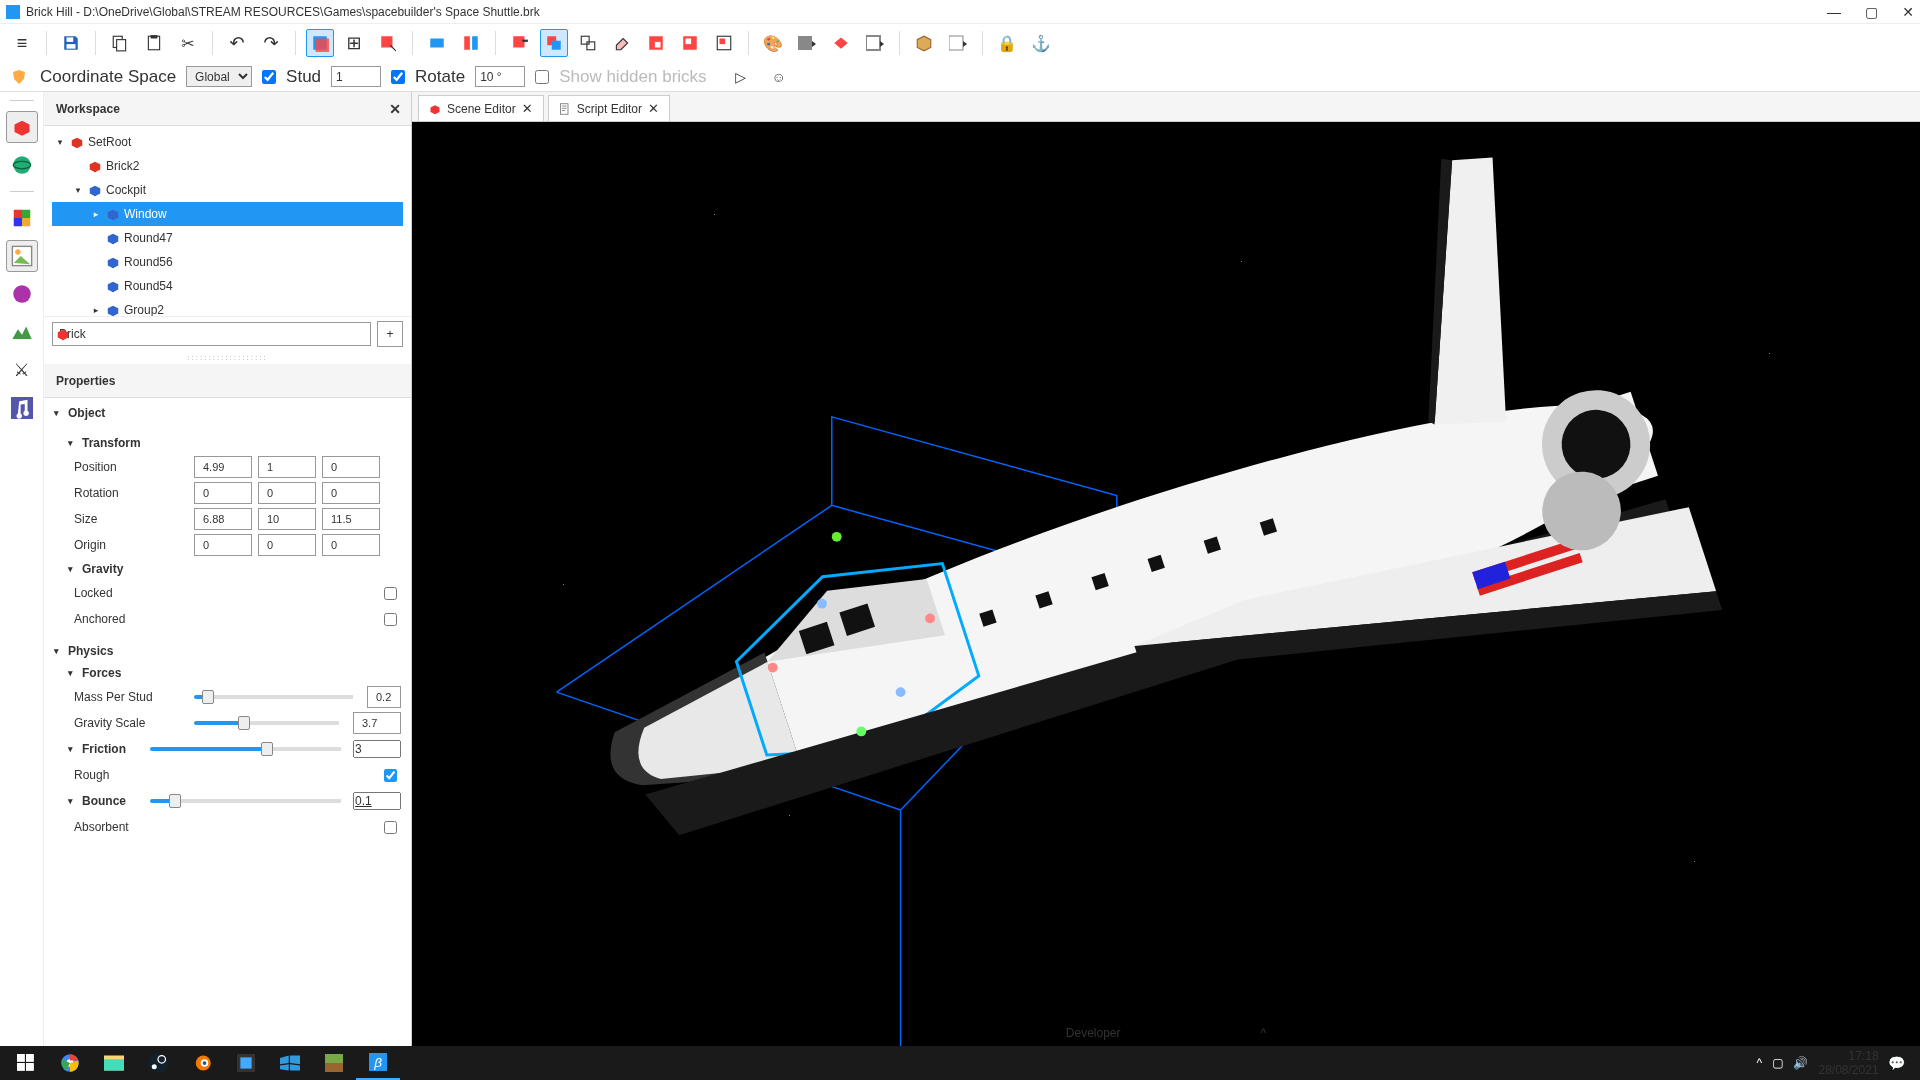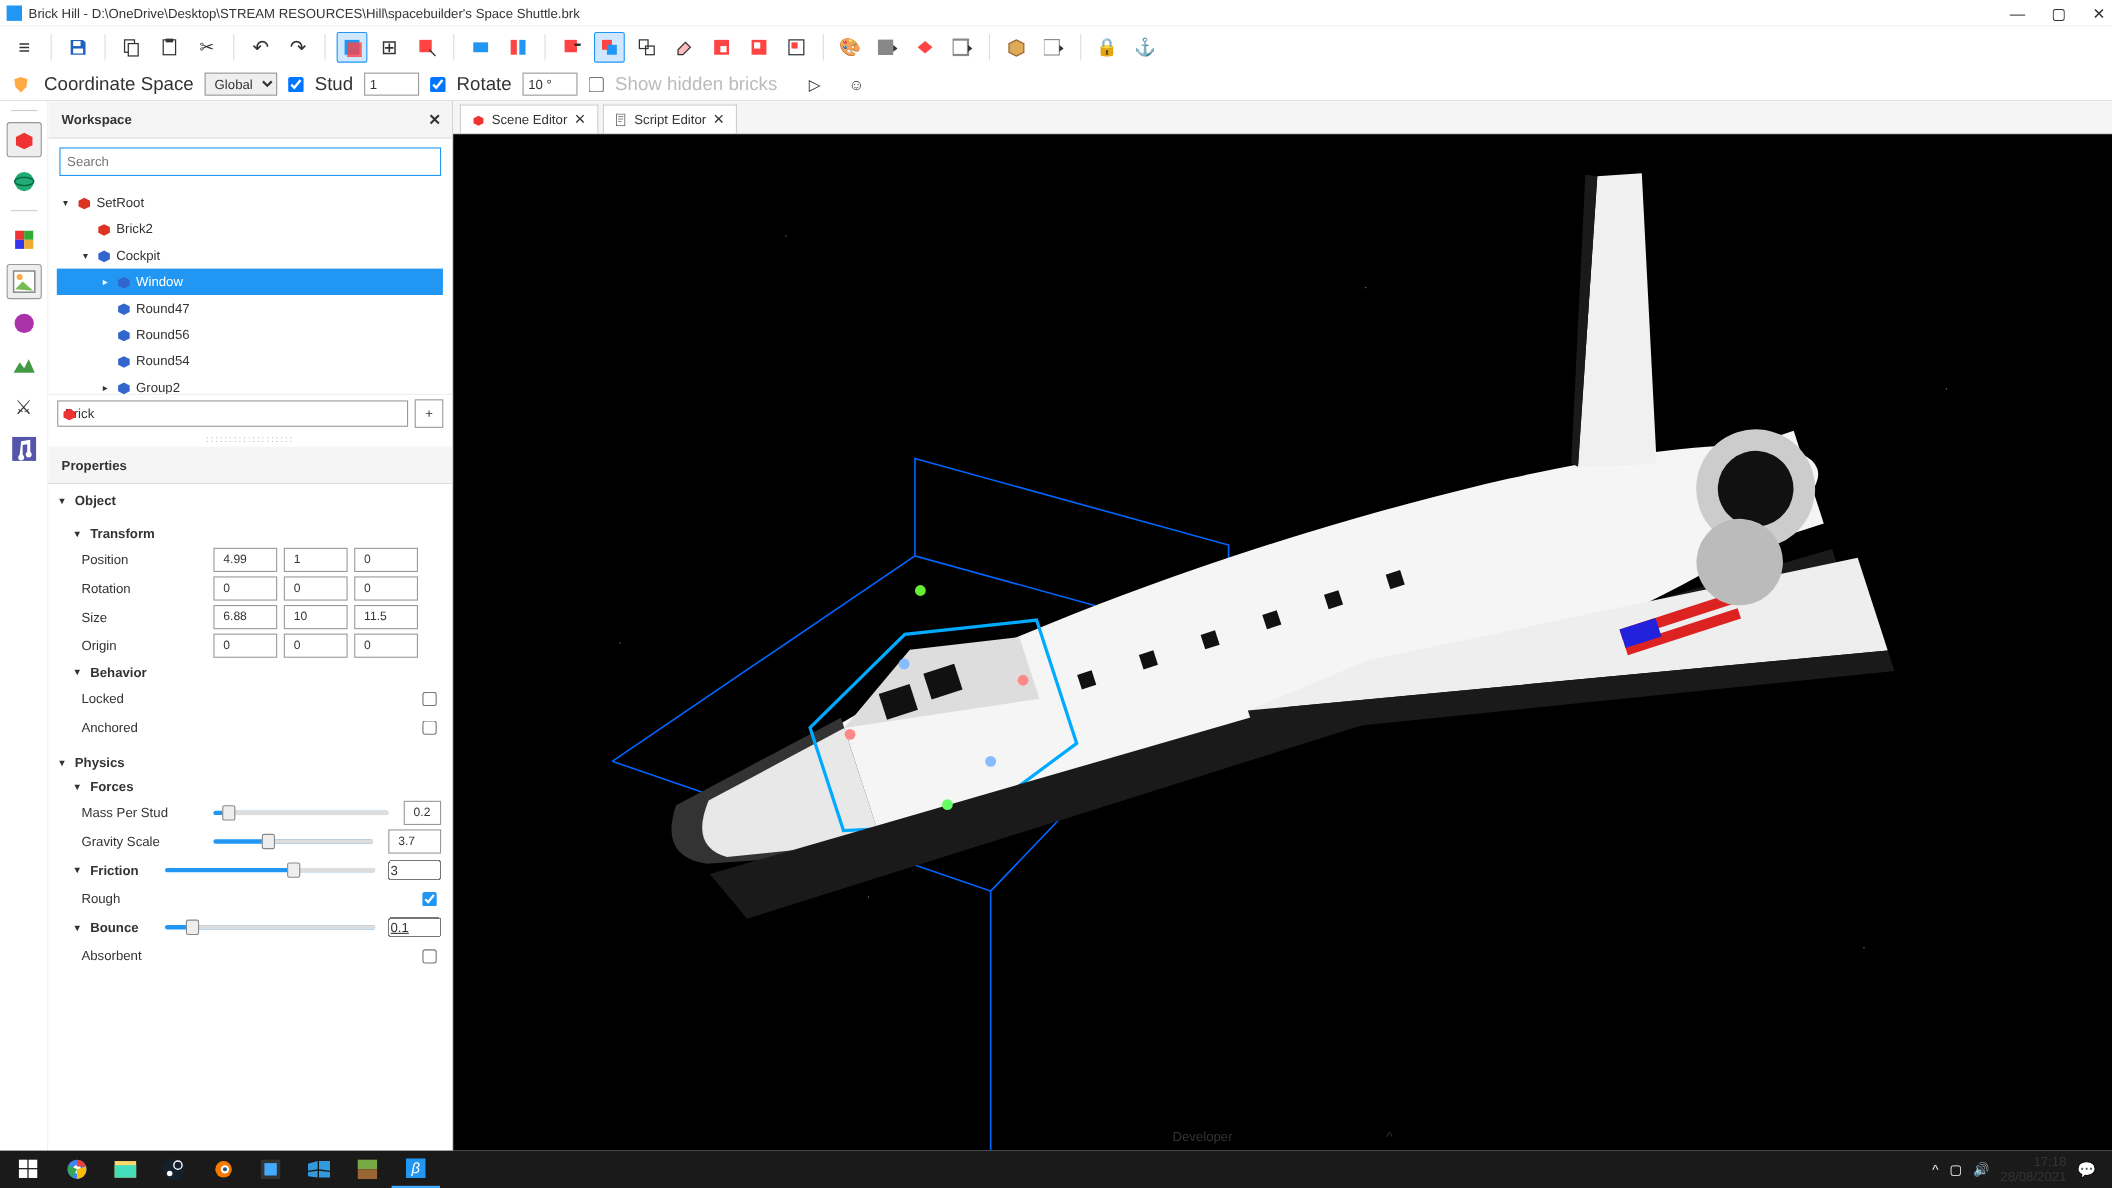--- a/index.html
+++ b/index.html
@@ -61,21 +61,21 @@
 .taskbar .tbtn{width:44px;height:34px;display:flex;align-items:center;justify-content:center;cursor:pointer}
 .taskbar .tright{margin-left:auto;display:flex;align-items:center;gap:10px;color:#fff;padding-right:10px}
 .taskbar .time{text-align:right;font-size:11px;color:#fff;line-height:1.2}
 .star{position:absolute;width:1px;height:1px;background:#888}
 </style>
 </head>
 <body>
 
 <div class="titlebar">
   <span class="app-icon"></span>
-  <span class="title">Brick Hill - D:\OneDrive\Desktop\STREAM RESOURCES\Hill\spacebuilder's Space Shuttle.brk</span>
+  <span class="title">Brick Hill - D:\OneDrive\Global\STREAM RESOURCES\Games\spacebuilder's Space Shuttle.brk</span>
   <div class="win-btns">
     <span>—</span>
     <span>▢</span>
     <span>✕</span>
   </div>
 </div>
 
 <div class="toolbar">
   <div class="tb-btn">
       <span style="font-size:18px">≡</span>
@@ -297,21 +297,20 @@
           <path d="M6 3 L12 2 L12 10 A2 2 0 1 1 10 10 L10 5 L7 5.5 L7 12 A2 2 0 1 1 5 12 Z" fill="#fff"></path>
         </svg>
       </div>
   </div>
 
   <div class="sidepanel">
     <div class="panel-header">
       <span>Workspace</span>
       <span class="close">✕</span>
     </div>
-    <input class="search" placeholder="Search" style="">
     <div class="tree" id="tree">
         <div class="tree-row">
           <span class="tree-indent" style="width:0px"></span>
           <span class="tree-arrow">▾</span>
           <svg class="tree-icon" viewBox="0 0 16 16">
             <path d="M2 6 L8 3 L14 6 L14 12 L8 15 L2 12 Z" fill="#d32"></path>
           </svg>
           <span>SetRoot</span>
         </div>
         <div class="tree-row">
@@ -426,21 +425,21 @@
               <span class="plabel">Origin</span>
               <div class="inputs">
                 <input type="text" value="0" style="">
                 <input type="text" value="0" style="">
                 <input type="text" value="0" style="">
               </div>
             </div>
         </div>
         <div class="prop-head prop-sub">
             <span class="arr">▾</span>
-            <span>Behavior</span>
+            <span>Gravity</span>
           </div>
         <div class="prop-sub">
           <div class="prop-row">
               <span class="plabel">Locked</span>
               <input type="checkbox" style="">
             </div>
           <div class="prop-row">
               <span class="plabel">Anchored</span>
               <input type="checkbox" style="">
             </div>

